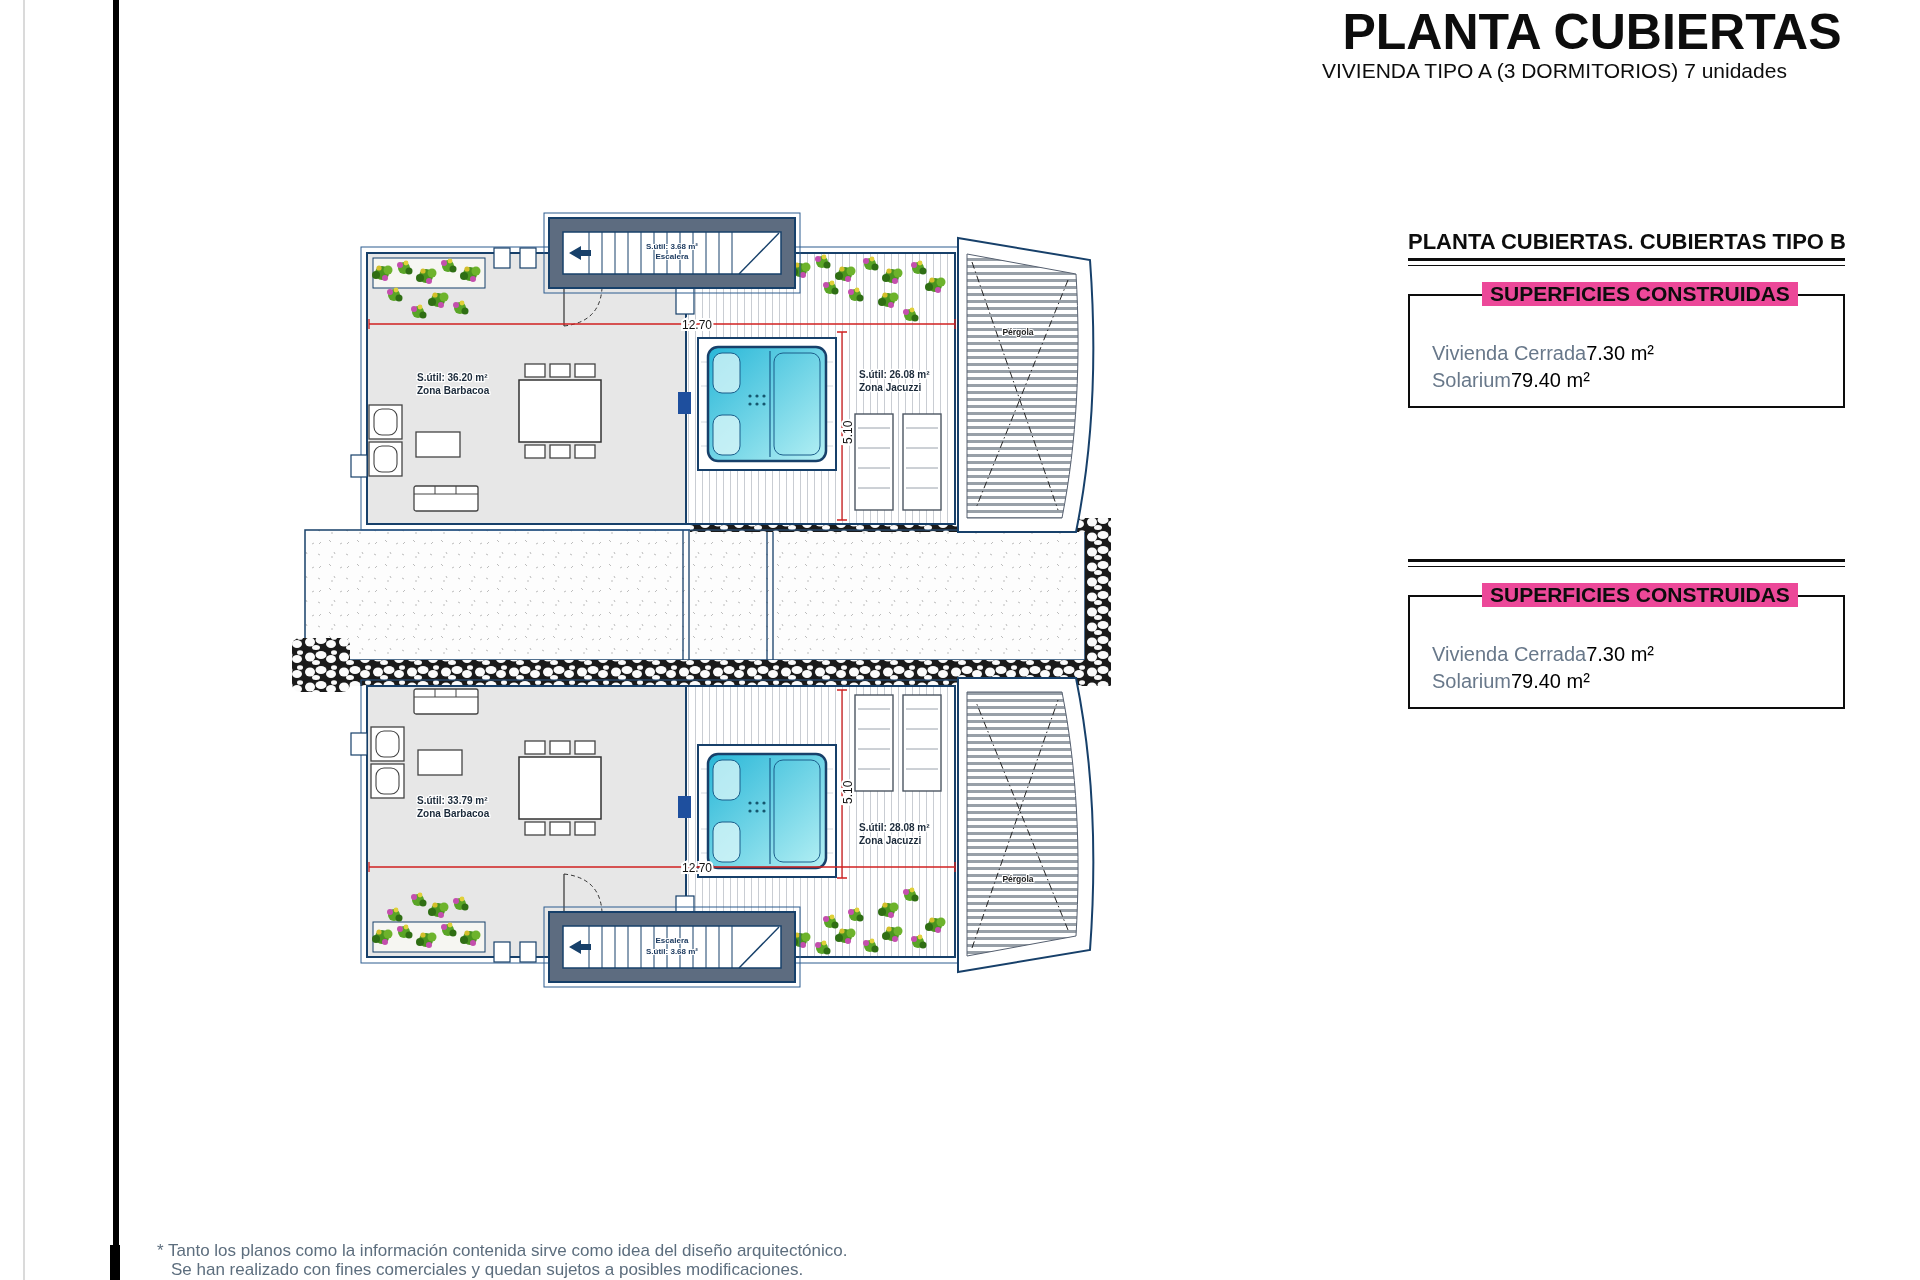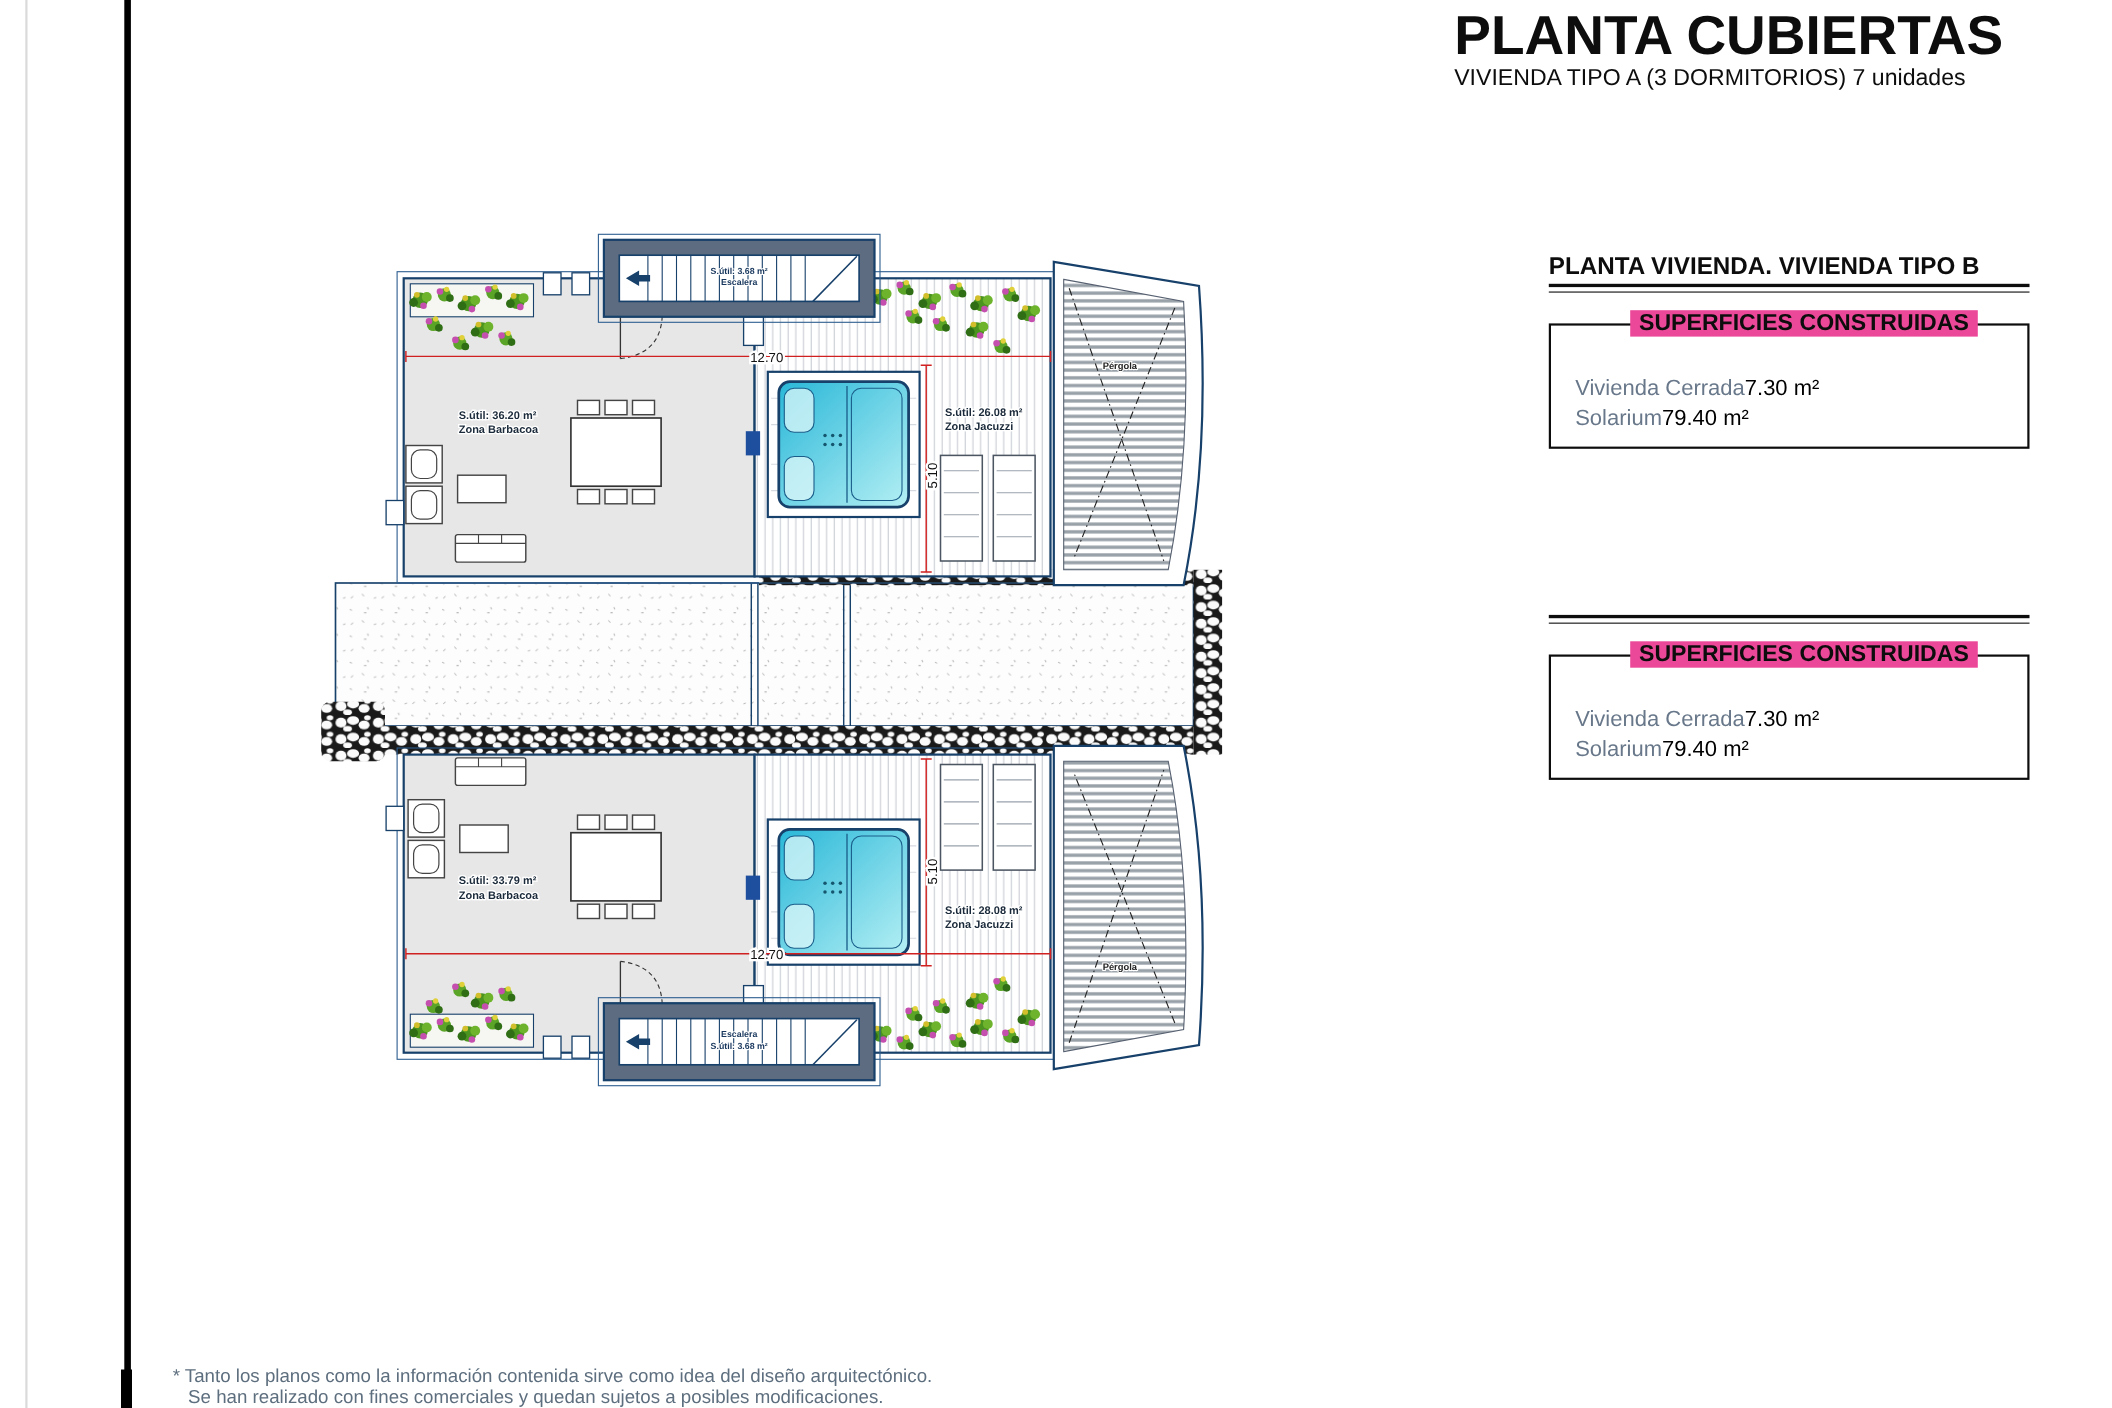--- a/index.html
+++ b/index.html
@@ -3,21 +3,21 @@
 <meta charset="utf-8">
 <style>
   html,body{margin:0;padding:0;background:#fff;}
   .sheet{position:relative;width:1920px;height:1280px;background:#ffffff;overflow:hidden;
          font-family:"Liberation Sans",sans-serif;color:#111;}
   .rule-light{position:absolute;left:23px;top:0;width:2px;height:1280px;background:#dadada;}
   .rule-dark{position:absolute;left:113px;top:0;width:6px;height:1280px;background:#000;}
   .rule-dark-foot{position:absolute;left:110px;top:1245px;width:10px;height:35px;background:#000;}
 
   .titleblock{position:absolute;left:1322px;top:6px;width:540px;}
-  .main-title{font-size:50px;font-weight:700;letter-spacing:0px;line-height:52px;color:#0d0d0d;white-space:nowrap;}
+  .main-title{font-size:50px;font-weight:700;letter-spacing:0px;line-height:52px;color:#0d0d0d;white-space:nowrap;text-align:center;}
   .subtitle{font-size:21px;font-weight:400;line-height:25px;color:#0d0d0d;white-space:nowrap;}
 
   .area-table{position:absolute;left:1408px;width:437px;}
   .area-table .tbl-title{font-size:22px;font-weight:700;color:#0d0d0d;white-space:nowrap;}
   .area-table .dbl-rule{height:4px;border-top:3px solid #0d0d0d;border-bottom:1px solid #0d0d0d;margin-top:3px;}
   .area-table .box{position:relative;border:2px solid #0d0d0d;height:110px;margin-top:28px;}
   .area-table .box-head{position:absolute;top:-14px;left:72px;background:#ec4899;padding:0 8px;
       font-size:21px;font-weight:700;color:#0d0d0d;white-space:nowrap;}
   .area-table .rows{padding:44px 20px 0 22px;}
   .area-table .row{display:flex;justify-content:flex-start;font-size:20px;line-height:27px;color:#68788a;}
@@ -40,21 +40,21 @@
   <div class="rule-light"></div>
   <div class="rule-dark"></div>
   <div class="rule-dark-foot"></div>
 
   <div class="titleblock">
     <div class="main-title">PLANTA CUBIERTAS</div>
     <div class="subtitle">VIVIENDA TIPO A (3 DORMITORIOS) 7 unidades</div>
   </div>
 
   <div class="area-table" style="top:229px;">
-    <div class="tbl-title">PLANTA VIVIENDA. VIVIENDA TIPO B</div>
+    <div class="tbl-title">PLANTA CUBIERTAS. CUBIERTAS TIPO B</div>
     <div class="dbl-rule"></div>
     <div class="box">
       <div class="box-head">SUPERFICIES CONSTRUIDAS</div>
       <div class="rows">
         <div class="row">
           <span>Vivienda Cerrada</span>
           <span class="val">7.30 m²</span>
         </div>
         <div class="row">
           <span>Solarium</span>

